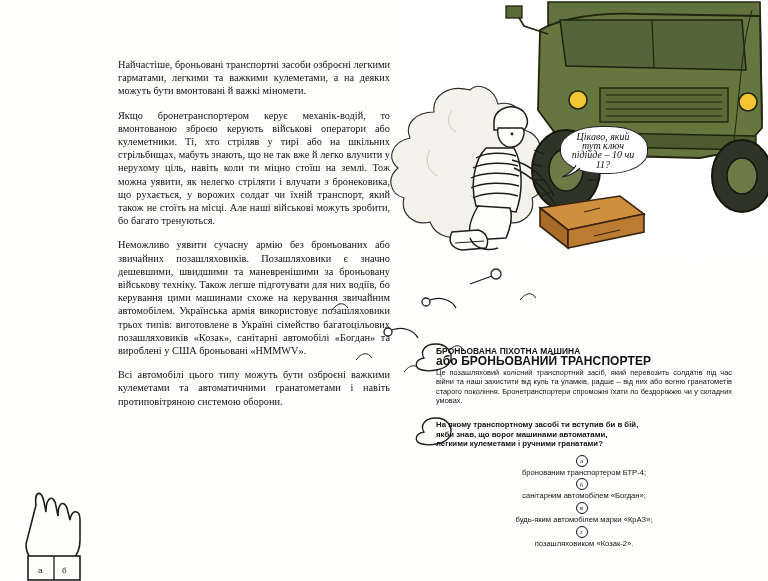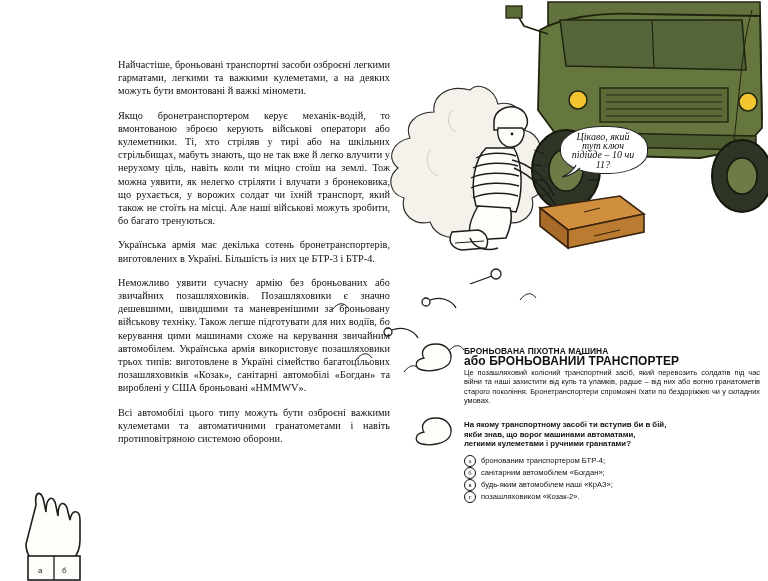--- a/index.html
+++ b/index.html
@@ -36,21 +36,21 @@
     line-height: 13.2px;
     text-align: justify;
     margin: 0 0 11px 0;
     color: #111;
     hyphens: auto;
   }
 
   
   .info-block {
     position: absolute;
-    left: 464px;
+    left: 436px;
     width: 296px;
   }
   #glossary-block { top: 346px; }
   #question-block { top: 420px; }
 
   .info-title {
     font-family: "Liberation Sans", sans-serif;
     font-size: 8.4px;
     font-weight: bold;
     line-height: 10px;
@@ -82,20 +82,21 @@
     margin: 6px 0 0 0;
     padding: 0;
   }
   .answers li {
     font-family: "Liberation Sans", sans-serif;
     font-size: 7.6px;
     line-height: 11.6px;
     display: flex;
     align-items: center;
     color: #111;
+    flex-direction: column;
   }
   .ans-letter {
     display: inline-flex;
     align-items: center;
     justify-content: center;
     width: 10px;
     height: 10px;
     border: 0.8px solid #111;
     border-radius: 50%;
     font-size: 6.6px;
@@ -290,21 +291,20 @@
         <path d="M436 418 C424 418 420 426 424 432 C414 434 414 442 422 444
                  C430 446 446 444 450 436 C454 426 446 418 436 418 Z" fill="#fdfdfa" stroke="#1d1d1d" stroke-width="1.3"></path>
       </g>
 
     </g>
   </svg>
 
   <div class="text-col">
     <p class="para">Найчастіше, броньовані транспортні засоби озброєні легкими гарматами, легкими та важкими кулеметами, а на деяких можуть бути вмонтовані й важкі міномети.</p>
     <p class="para">Якщо бронетранспортером керує механік-водій, то вмонтованою зброєю керують військові оператори або кулеметники. Ті, хто стріляв у тирі або на шкільних стрільбищах, мабуть знають, що не так вже й легко влучити у нерухому ціль, навіть коли ти міцно стоїш на землі. Тож можна уявити, як нелегко стріляти і влучати з бронековика, що рухається, у ворожих солдат чи їхній транспорт, який також не стоїть на місці. Але наші військові можуть зробити, бо багато тренуються.</p>
-    <p class="para">Українська армія має декілька сотень бронетранспортерів, виготовлених в Україні. Більшість із них це БТР-3 і БТР-4.</p>
     <p class="para">Неможливо уявити сучасну армію без броньованих або звичайних позашляховиків. Позашляховики є значно дешевшими, швидшими та маневренішими за броньовану військову техніку. Також легше підготувати для них водіїв, бо керування цими машинами схоже на керування звичайним автомобілем. Українська армія використовує позашляховики трьох типів: виготовлене в Україні сімейство багатоцільових позашляховиків «Козак», санітарні автомобілі «Богдан» та вироблені у США броньовані «HMMWV».</p>
     <p class="para">Всі автомобілі цього типу можуть бути озброєні важкими кулеметами та автоматичними гранатометами і навіть протиповітряною системою оборони.</p>
   </div>
 
   <div class="balloon">
     <div class="balloon-shape"></div>
     <div class="balloon-text">Цікаво, який тут ключ підійде – 10 чи 11?</div>
     <svg width="86" height="52" style="position:absolute;left:0;top:0;">
       <path d="M20 42 C14 48 8 50 2 51 C10 47 14 44 16 39" fill="#fff" stroke="#222" stroke-width="1.1"></path>
     </svg>
@@ -324,21 +324,21 @@
       <li>
         <span class="ans-letter">а</span>
         <span>бронованим транспортером БТР-4;</span>
       </li>
       <li>
         <span class="ans-letter">б</span>
         <span>санітарним автомобілем «Богдан»;</span>
       </li>
       <li>
         <span class="ans-letter">в</span>
-        <span>будь-яким автомобілем наші «КрАЗ»;</span>
+        <span>будь-яким автомобілем марки «КрАЗ»;</span>
       </li>
       <li>
         <span class="ans-letter">г</span>
         <span>позашляховиком «Козак-2».</span>
       </li>
     </ul>
   </div>
 
 </div>
 

